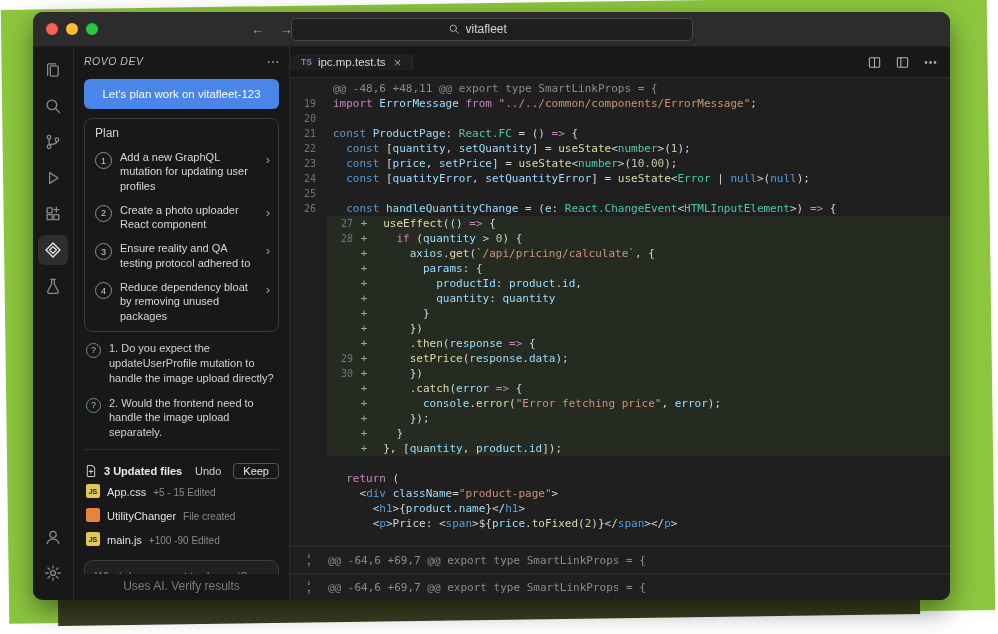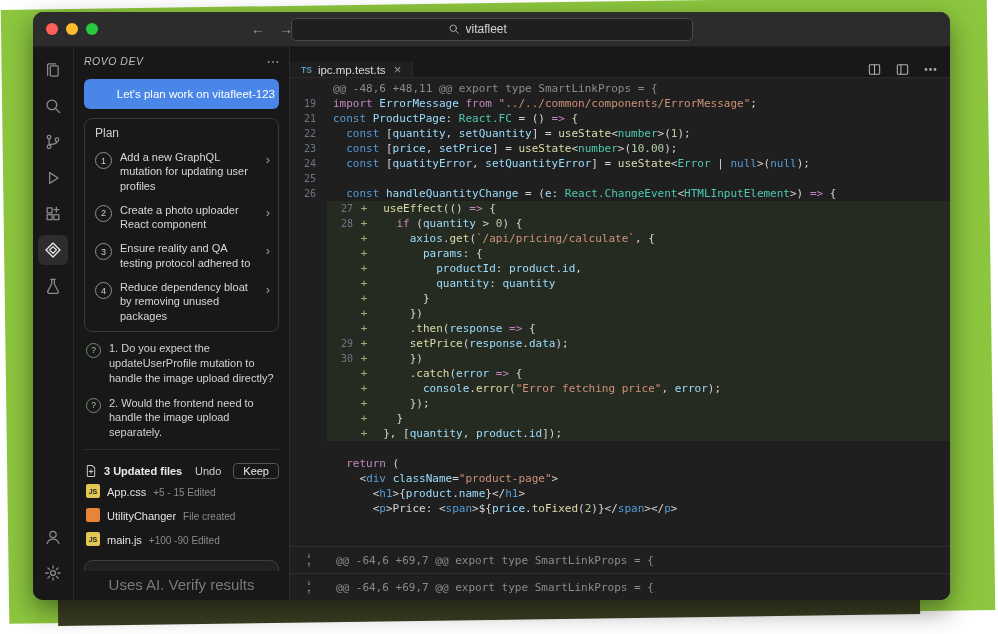--- a/index.html
+++ b/index.html
@@ -35,21 +35,21 @@
   .icon svg{width:100%;height:100%;display:block;}
   .icon svg *{stroke:currentColor;fill:none;stroke-width:1.15;stroke-linecap:round;stroke-linejoin:round;}
   
   .sidebar{width:215px;flex:none;background:#181818;border-right:1px solid #2b2b2b;display:flex;
     flex-direction:column;min-height:0;}
   .sb-header{height:28px;flex:none;display:flex;align-items:center;padding:0 10px;color:#bdbdbd;font-size:10.5px;
     letter-spacing:.5px;font-style:italic;}
   .sb-header .more{margin-left:auto;color:#bdbdbd;font-size:13px;cursor:default;}
   .sb-content{flex:1;display:flex;flex-direction:column;gap:9px;padding:4px 10px 6px;min-height:0;overflow:hidden;}
   .prompt-btn{flex:none;background:var(--accent-blue,#4a86e8);color:#fff;border:none;border-radius:6px;height:30px;
-    font-size:11.5px;text-align:right;padding:0 4px;font-family:"Liberation Sans",sans-serif;cursor:pointer;}
+    font-size:11.5px;text-align:center;padding:0 4px;font-family:"Liberation Sans",sans-serif;cursor:pointer;}
   .plan-card{flex:none;border:1px solid #3a3a3a;border-radius:8px;padding:7px 0 3px;}
   .plan-title{padding:0 10px 5px;color:#cfcfcf;font-size:12px;}
   .plan-item{display:flex;gap:8px;align-items:flex-start;padding:5px 8px 5px 10px;cursor:pointer;}
   .plan-num{flex:none;width:15px;height:15px;border:1px solid #8f8f8f;border-radius:50%;color:#cfcfcf;font-size:9px;
     display:flex;align-items:center;justify-content:center;margin-top:2px;}
   .plan-label{flex:1;color:#d8d8d8;font-size:11px;line-height:1.3;}
   .plan-chevron{flex:none;color:#9a9a9a;font-size:13px;line-height:1;margin-top:3px;}
   .question{display:flex;gap:8px;align-items:flex-start;padding:0 2px;}
   .q-icon{flex:none;width:13px;height:13px;border:1px solid #6f8f6f;border-radius:50%;color:#9ec49a;font-size:9px;
     display:flex;align-items:center;justify-content:center;margin-top:2px;}
@@ -66,24 +66,24 @@
   .file-ic{flex:none;width:14px;height:14px;border-radius:2px;display:flex;align-items:center;justify-content:center;
     font-size:7px;font-weight:bold;color:#1e1e1e;}
   .file-ic.js{background:var(--js-yellow,#e2c852);}
   .file-ic.util{background:var(--util-orange,#e8833a);}
   .file-name{color:#e2e2e2;font-size:11px;}
   .file-meta{color:#8a8a8a;font-size:10px;}
   .composer-wrap{margin-top:auto;flex:none;}
   .composer{border:1px solid #3f3f3f;background:#212121;border-radius:9px;padding:9px 10px 8px;height:62px;
     box-sizing:border-box;display:flex;flex-direction:column;justify-content:space-between;cursor:text;}
   .composer-ph{color:#8a8a8a;font-size:11.5px;}
-  .sb-footer{flex:none;text-align:center;color:#7a7a7a;font-size:15px;padding:5px 0 7px;}
+  .sb-footer{flex:none;text-align:center;color:#7a7a7a;font-size:12px;padding:5px 0 7px;}
   
   .editor{flex:1;display:flex;flex-direction:column;min-width:0;background:#1f1f1f;position:relative;}
-  .tabbar{height:30px;flex:none;background:#181818;border-bottom:1px solid #2b2b2b;display:flex;align-items:flex-end;}
+  .tabbar{height:30px;flex:none;background:#181818;border-bottom:1px solid #2b2b2b;display:flex;align-items:center;}
   .tab{display:flex;align-items:center;gap:6px;padding:0 11px;background:#1f1f1f;border-right:1px solid #2b2b2b;
     color:#dadada;font-size:11.5px;cursor:pointer;}
   .ts-ic{color:#519aba;font-size:8.5px;font-weight:bold;}
   .tab-close{color:#9a9a9a;font-size:13px;margin-left:2px;}
   .tab-spacer{flex:1;}
   .editor-actions{display:flex;align-items:center;gap:13px;padding-right:12px;color:#b0b0b0;}
   .editor-actions .icon{width:15px;height:15px;cursor:pointer;}
   .code-area{flex:1;position:relative;padding-top:3px;overflow:hidden;
     font-family:"DejaVu Sans Mono",monospace;font-size:11px;line-height:15px;}
   .crow{display:flex;height:15px;white-space:pre;}
@@ -91,21 +91,21 @@
   .ln{flex:none;width:26px;text-align:right;color:#6e7681;padding-right:5px;font-size:10px;}
   .sg{flex:none;width:12px;text-align:center;color:#9ab17c;}
   .cd{flex:1;min-width:0;}
   .hunk .cd{color:#8b8b8b;}
   .tk-k{color:#c586c0}.tk-b{color:#569cd6}.tk-v{color:#9cdcfe}.tk-f{color:#dcdcaa}.tk-t{color:#4ec9b0}
   .tk-s{color:#ce9178}.tk-n{color:#b5cea8}.tk-p{color:#d4d4d4}
   .fold-area{position:absolute;left:0;right:0;bottom:0;}
   .fold-row{height:26px;border-top:1px solid #2f2f2f;display:flex;align-items:center;background:#1f1f1f;}
   .fold-gutter{flex:none;width:38px;display:flex;flex-direction:column;align-items:center;justify-content:center;
     color:#9a9a9a;font-size:8px;line-height:9px;cursor:pointer;}
-  .fold-text{color:#8b8b8b;font-family:"DejaVu Sans Mono",monospace;font-size:11px;margin-left:8px;}
+  .fold-text{color:#8b8b8b;font-family:"DejaVu Sans Mono",monospace;font-size:11px;}
 </style>
 </head>
 <body>
 
 <div class="stage">
   <div class="bg-green"></div>
   <div class="bg-band"></div>
 
   <div class="window">
 
@@ -328,20 +328,21 @@
         </div>
 
         <div class="code-area">
           <div class="crow hunk">
             <span class="ln"></span>
             <span class="sg"></span>
             <span class="cd">@@ -48,6 +48,11 @@ export type SmartLinkProps = {</span>
           </div>
           <div id="code-lines">
               <div class="crow"><span class="ln">19</span><span class="sg"></span><span class="cd"><span class="tk-k">import </span><span class="tk-v">ErrorMessage</span><span class="tk-k"> from </span><span class="tk-s">"../../common/components/ErrorMessage"</span><span class="tk-p">;</span></span></div>
+              <div class="crow"><span class="ln">20</span><span class="sg"></span><span class="cd"></span></div>
               <div class="crow"><span class="ln">21</span><span class="sg"></span><span class="cd"><span class="tk-b">const </span><span class="tk-v">ProductPage</span><span class="tk-p">: </span><span class="tk-t">React.FC</span><span class="tk-p"> = () </span><span class="tk-k">=&gt;</span><span class="tk-p"> {</span></span></div>
               <div class="crow"><span class="ln">22</span><span class="sg"></span><span class="cd"><span class="tk-b">  const </span><span class="tk-p">[</span><span class="tk-v">quantity</span><span class="tk-p">, </span><span class="tk-v">setQuantity</span><span class="tk-p">] = </span><span class="tk-f">useState</span><span class="tk-p">&lt;</span><span class="tk-t">number</span><span class="tk-p">&gt;(</span><span class="tk-n">1</span><span class="tk-p">);</span></span></div>
               <div class="crow"><span class="ln">23</span><span class="sg"></span><span class="cd"><span class="tk-b">  const </span><span class="tk-p">[</span><span class="tk-v">price</span><span class="tk-p">, </span><span class="tk-v">setPrice</span><span class="tk-p">] = </span><span class="tk-f">useState</span><span class="tk-p">&lt;</span><span class="tk-t">number</span><span class="tk-p">&gt;(</span><span class="tk-n">10.00</span><span class="tk-p">);</span></span></div>
               <div class="crow"><span class="ln">24</span><span class="sg"></span><span class="cd"><span class="tk-b">  const </span><span class="tk-p">[</span><span class="tk-v">quatityError</span><span class="tk-p">, </span><span class="tk-v">setQuantityError</span><span class="tk-p">] = </span><span class="tk-f">useState</span><span class="tk-p">&lt;</span><span class="tk-t">Error</span><span class="tk-p"> | </span><span class="tk-b">null</span><span class="tk-p">&gt;(</span><span class="tk-b">null</span><span class="tk-p">);</span></span></div>
               <div class="crow"><span class="ln">25</span><span class="sg"></span><span class="cd"></span></div>
               <div class="crow"><span class="ln">26</span><span class="sg"></span><span class="cd"><span class="tk-b">  const </span><span class="tk-v">handleQuantityChange</span><span class="tk-p"> = (</span><span class="tk-v">e</span><span class="tk-p">: </span><span class="tk-t">React.ChangeEvent</span><span class="tk-p">&lt;</span><span class="tk-t">HTMLInputElement</span><span class="tk-p">&gt;) </span><span class="tk-k">=&gt;</span><span class="tk-p"> {</span></span></div>
               <div class="crow added"><span class="ln">27</span><span class="sg">+</span><span class="cd"><span class="tk-p">  </span><span class="tk-f">useEffect</span><span class="tk-p">(() </span><span class="tk-k">=&gt;</span><span class="tk-p"> {</span></span></div>
               <div class="crow added"><span class="ln">28</span><span class="sg">+</span><span class="cd"><span class="tk-p">    </span><span class="tk-k">if</span><span class="tk-p"> (</span><span class="tk-v">quantity</span><span class="tk-p"> &gt; </span><span class="tk-n">0</span><span class="tk-p">) {</span></span></div>
               <div class="crow added"><span class="ln"></span><span class="sg">+</span><span class="cd"><span class="tk-p">      </span><span class="tk-v">axios</span><span class="tk-p">.</span><span class="tk-f">get</span><span class="tk-p">(</span><span class="tk-s">`/api/pricing/calculate`</span><span class="tk-p">, {</span></span></div>
               <div class="crow added"><span class="ln"></span><span class="sg">+</span><span class="cd"><span class="tk-p">        </span><span class="tk-v">params</span><span class="tk-p">: {</span></span></div>

